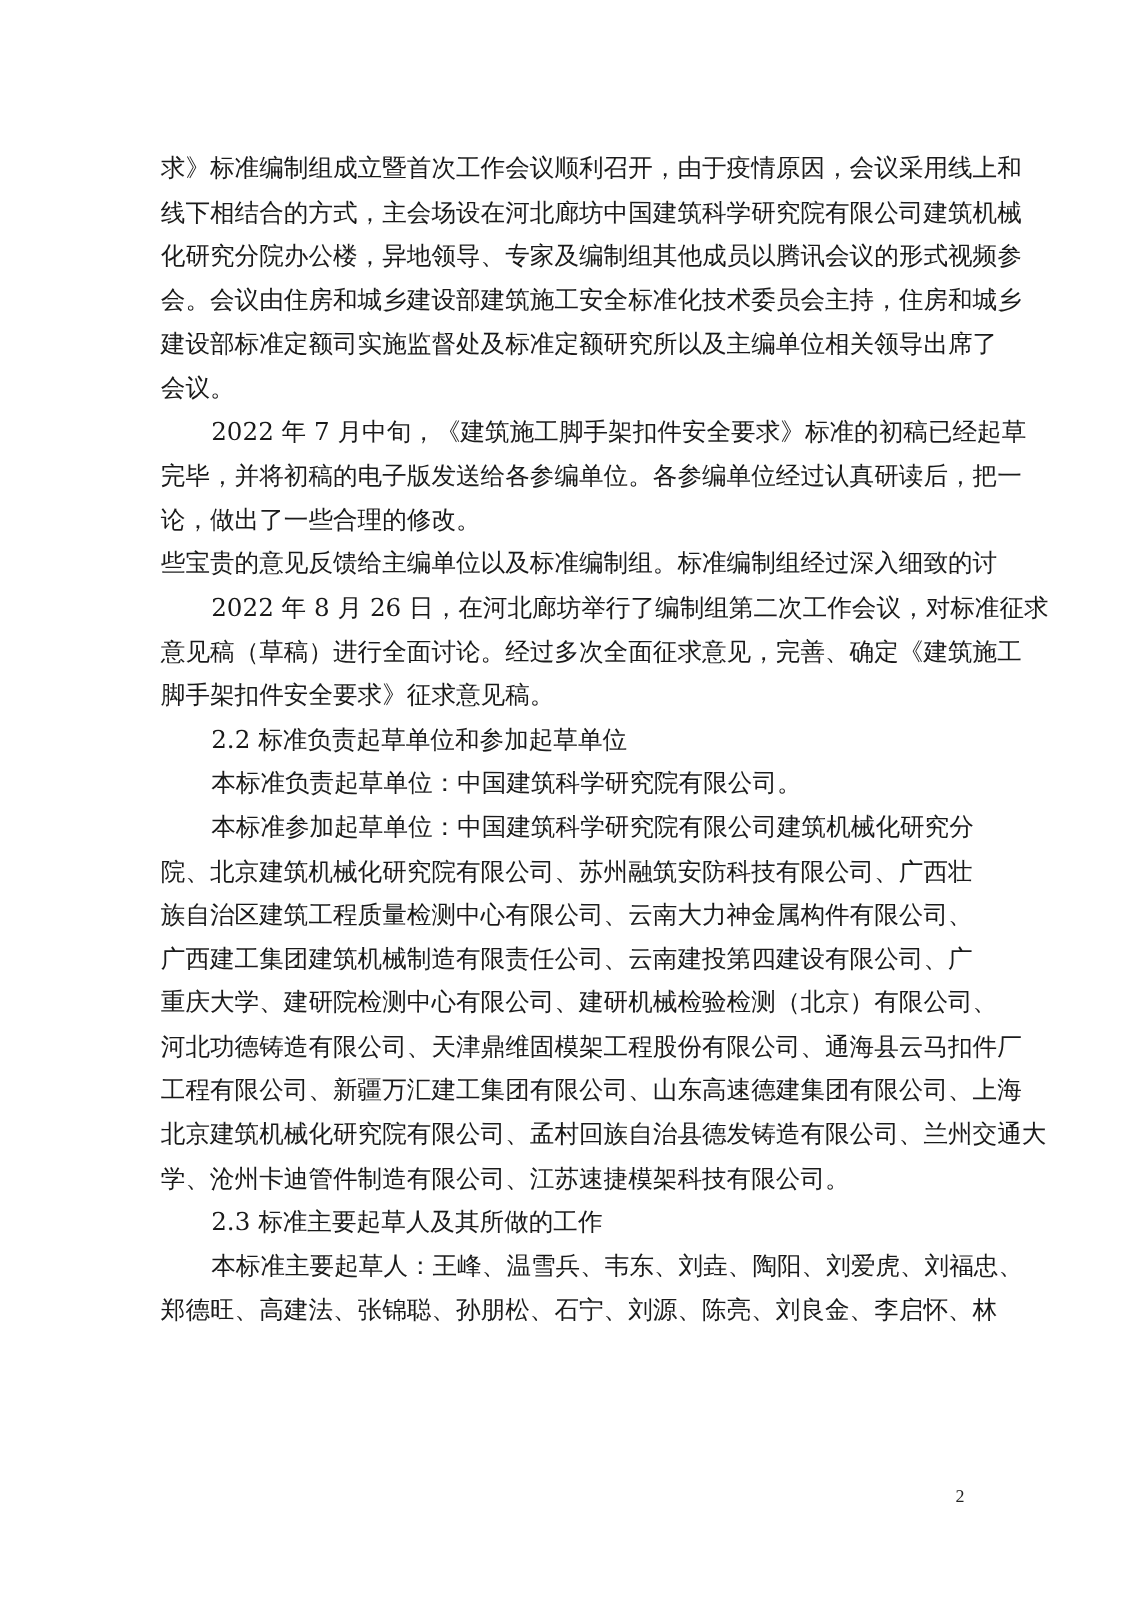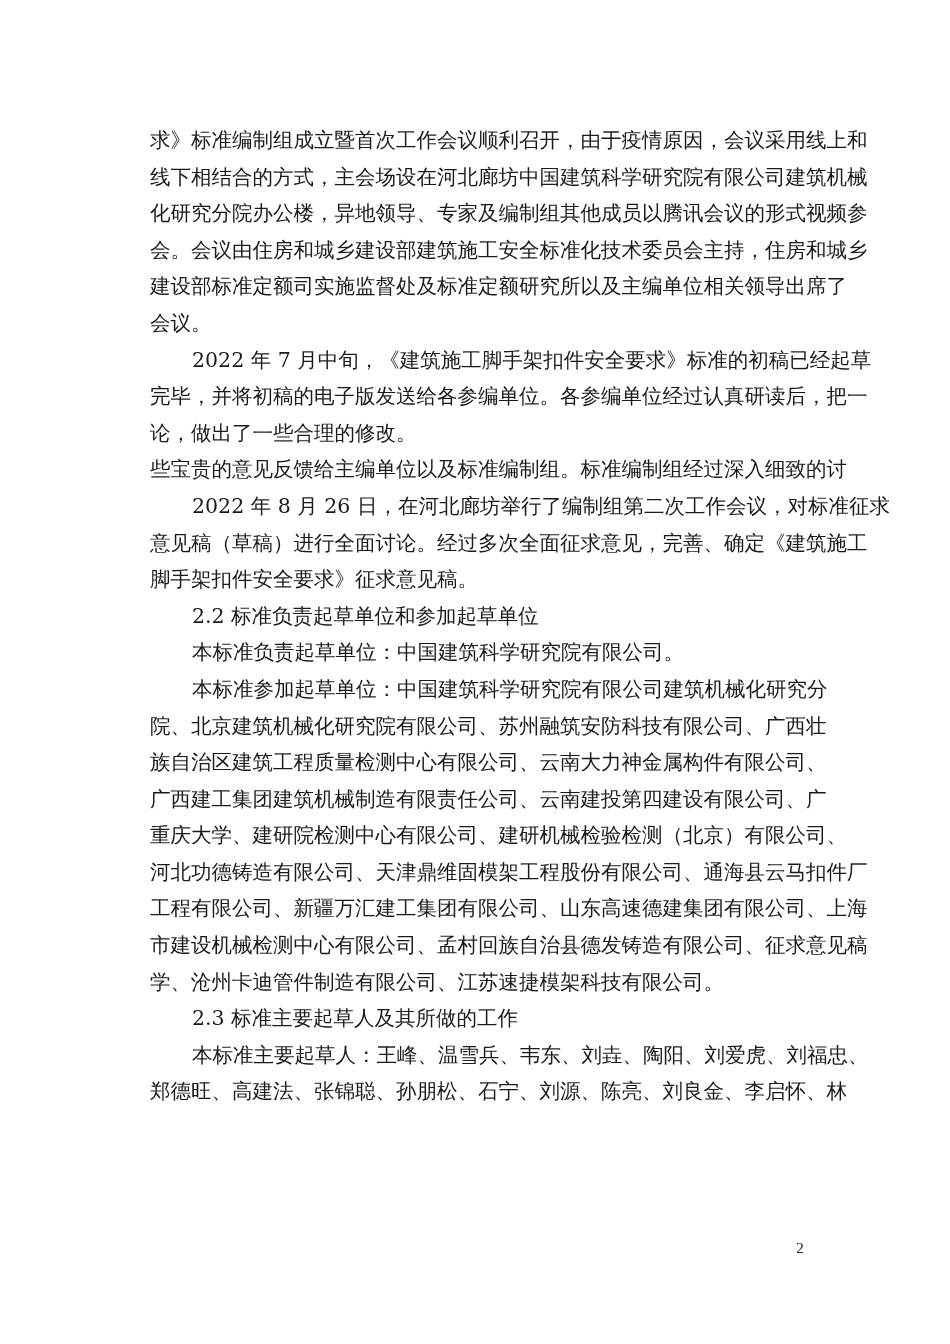--- a/index.html
+++ b/index.html
@@ -1,19 +1,19 @@
 <!DOCTYPE html>
 <html><head>
 <meta charset="utf-8">
 <style>
   html, body { margin: 0; padding: 0; background: #ffffff; }
   body { width: 950px; height: 1344px; position: relative; overflow: hidden; }
   .page { position: absolute; left: 0; top: 0; width: 950px; height: 1344px; background: #ffffff; }
   .content {
-    position: absolute; left: 150px; top: 122px; width: 666px;
+    position: absolute; left: 134px; top: 122px; width: 666px;
     font-family: "DejaVu Serif", "Liberation Serif", serif;
     font-size: 20.5px; color: #1a1a1a;
   }
   .line {
     height: 36.6px; line-height: 36.6px; white-space: nowrap;
     text-align: justify; text-align-last: justify; display: block;
   }
   .line.last { text-align-last: left; }
   .line.indent { padding-left: 42px; }
   .line.heading { padding-left: 42px; text-align-last: left; }
@@ -42,20 +42,20 @@
     <div class="line last">脚手架扣件安全要求》征求意见稿。</div>
     <div class="line heading">2.2 标准负责起草单位和参加起草单位</div>
     <div class="line heading">本标准负责起草单位：中国建筑科学研究院有限公司。</div>
     <div class="line indent">本标准参加起草单位：中国建筑科学研究院有限公司建筑机械化研究分</div>
     <div class="line">院、北京建筑机械化研究院有限公司、苏州融筑安防科技有限公司、广西壮</div>
     <div class="line">族自治区建筑工程质量检测中心有限公司、云南大力神金属构件有限公司、</div>
     <div class="line">广西建工集团建筑机械制造有限责任公司、云南建投第四建设有限公司、广</div>
     <div class="line">重庆大学、建研院检测中心有限公司、建研机械检验检测（北京）有限公司、</div>
     <div class="line">河北功德铸造有限公司、天津鼎维固模架工程股份有限公司、通海县云马扣件厂</div>
     <div class="line">工程有限公司、新疆万汇建工集团有限公司、山东高速德建集团有限公司、上海</div>
-    <div class="line">市建设机械检测中心有限公司、孟村回族自治县德发铸造有限公司、征求意见稿</div>
+    <div class="line">北京建筑机械化研究院有限公司、孟村回族自治县德发铸造有限公司、兰州交通大</div>
     <div class="line last">学、沧州卡迪管件制造有限公司、江苏速捷模架科技有限公司。</div>
     <div class="line heading">2.3 标准主要起草人及其所做的工作</div>
     <div class="line indent">本标准主要起草人：王峰、温雪兵、韦东、刘垚、陶阳、刘爱虎、刘福忠、</div>
     <div class="line">郑德旺、高建法、张锦聪、孙朋松、石宁、刘源、陈亮、刘良金、李启怀、林</div>
   </div>
   <div class="page-number">2</div>
 </div>
 
 </body></html>

